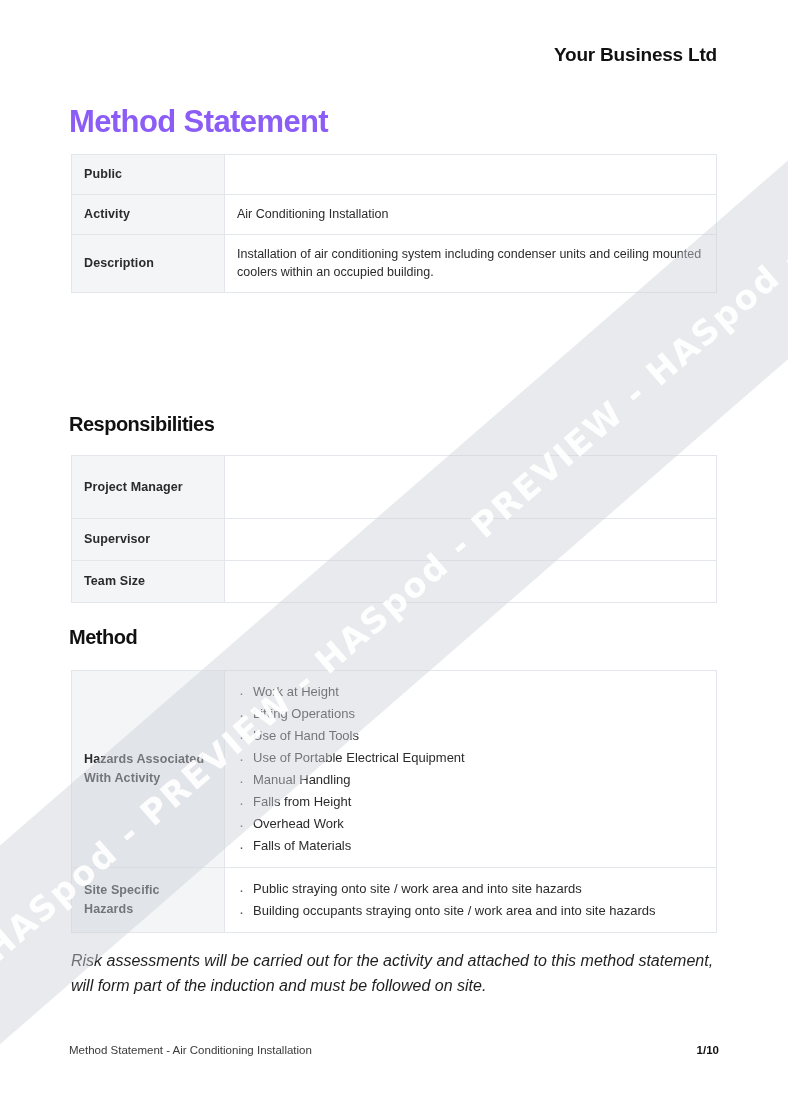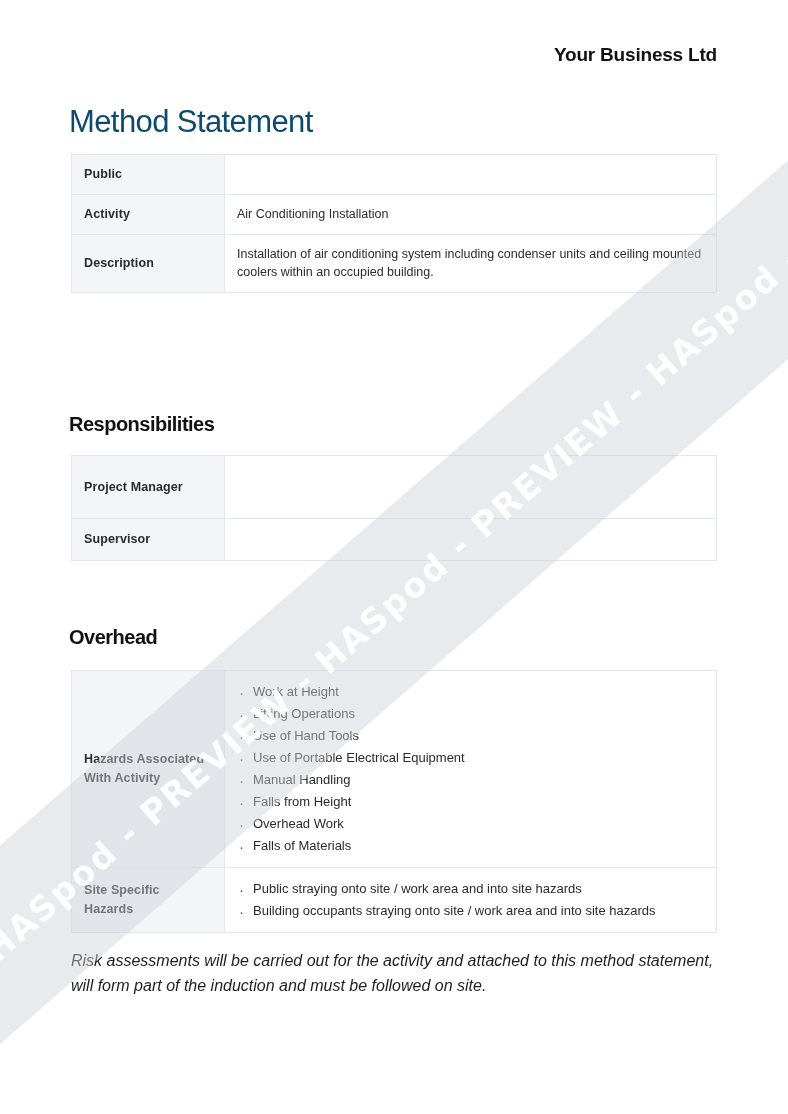--- a/index.html
+++ b/index.html
@@ -64,23 +64,23 @@
     letter-spacing: -0.2px;
     color: #111111;
     z-index: 2;
   }
 
   .page-title {
     position: absolute;
     left: 69px;
     top: 104px;
     font-size: 31px;
-    font-weight: 400;
+    font-weight: 700;
     letter-spacing: -0.6px;
-    color: #0c4a6e;
+    color: #8b5cf6;
     z-index: 2;
   }
 
   .section-title {
     position: absolute;
     left: 69px;
     font-size: 20px;
     font-weight: 700;
     letter-spacing: -0.5px;
     color: #111111;
@@ -211,24 +211,28 @@
   <table class="doc-table" id="table-responsibilities">
     <tbody>
       <tr>
         <td class="lbl lbl-top" style="width:128px;height:42px">Project Manager</td>
         <td class="val"></td>
       </tr>
       <tr>
         <td class="lbl" style="height:21px">Supervisor</td>
         <td class="val"></td>
       </tr>
+      <tr>
+        <td class="lbl" style="height:21px">Team Size</td>
+        <td class="val"></td>
+      </tr>
     </tbody>
   </table>
 
-  <div class="section-title" id="title-hazards">Overhead</div>
+  <div class="section-title" id="title-hazards">Method</div>
 
   <table class="doc-table" id="table-hazards">
     <tbody>
       <tr>
         <td class="lbl lbl-top" style="width:128px">
           <span>Hazards Associated With Activity</span>
         </td>
         <td class="val val-top">
           <ul class="hz-list" id="hazard-activity-list">
               <li>Work at Height</li>
@@ -251,20 +255,24 @@
               <li>Public straying onto site / work area and into site hazards</li>
               <li>Building occupants straying onto site / work area and into site hazards</li>
             </ul>
         </td>
       </tr>
     </tbody>
   </table>
 
   <div class="note">Risk assessments will be carried out for the activity and attached to this method statement, will form part of the induction and must be followed on site.</div>
 
+  <div class="footer">
+    <div class="footer-left">Method Statement - Air Conditioning Installation</div>
+    <div class="footer-right">1/10</div>
+  </div>
 
   <div id="watermark">
     <div class="wm-band">
       <span class="wm-text">PREVIEW - HASpod - PREVIEW - HASpod - PREVIEW - HASpod - PREVIEW - HASpod - PREVIEW - HASpod - PREVIEW - HASpod</span>
     </div>
   </div>
 
 </div>
 
 </body></html>

